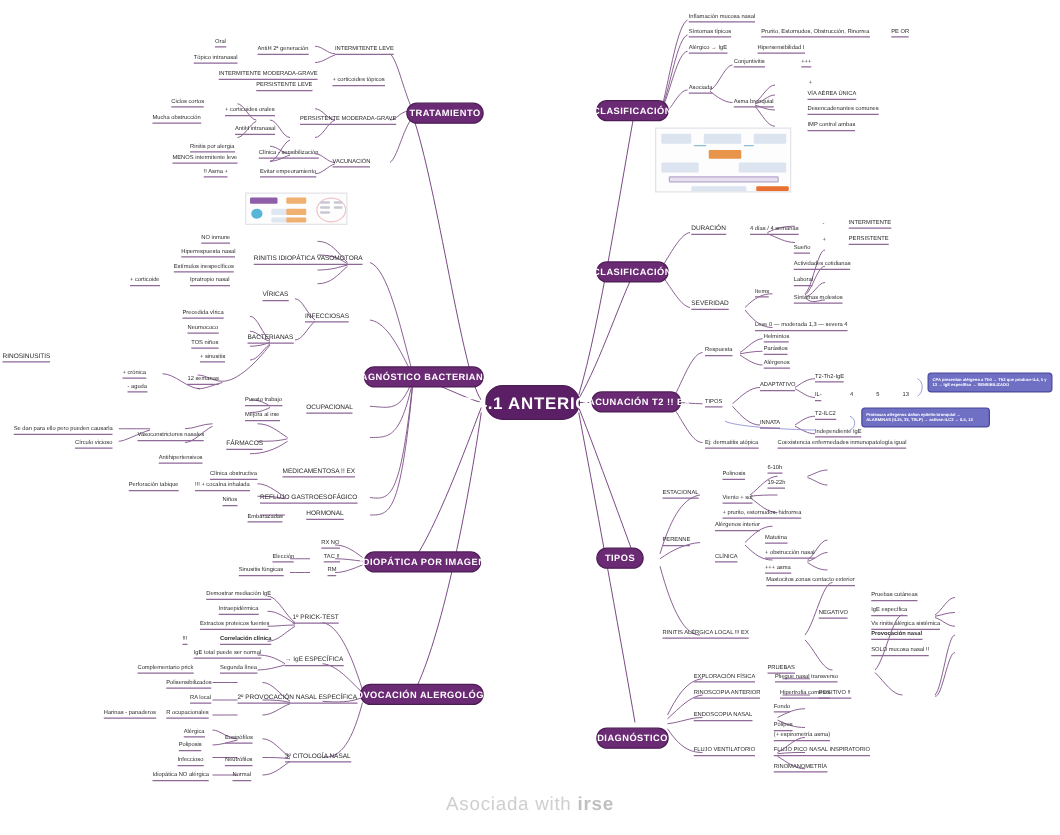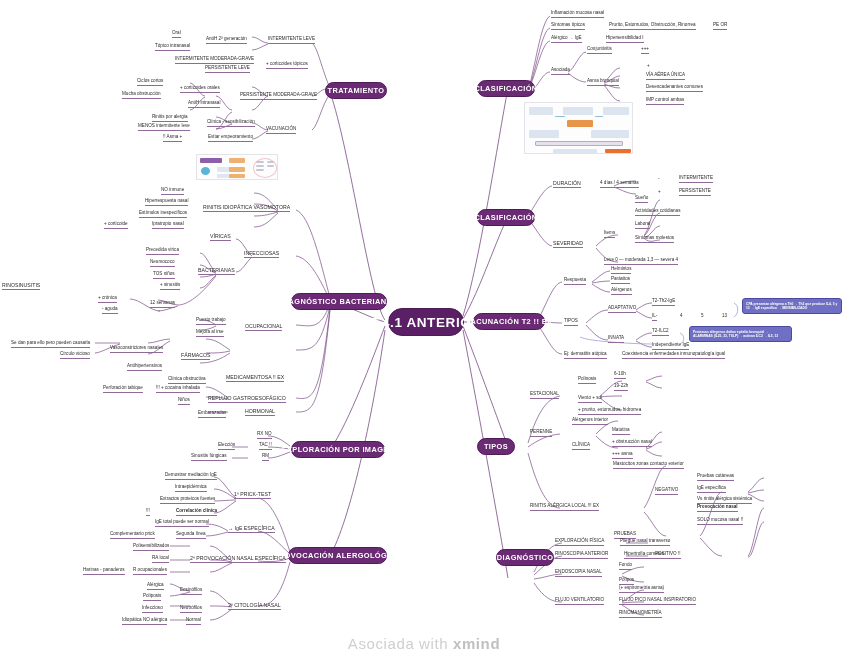--- a/index.html
+++ b/index.html
@@ -276,39 +276,39 @@
     <span>T.4.1 ANTERIOR</span>
   </div>
 
   <div class="pill topic" style="left:325px; top:82px; width:62px; height:17px;">
     <span>TRATAMIENTO</span>
   </div>
   <div class="pill topic" style="left:291px; top:293px; width:96px; height:17px;">
     <span>DIAGNÓSTICO BACTERIANAS</span>
   </div>
   <div class="pill topic" style="left:291px; top:441px; width:94px; height:17px;">
-    <span>EXPLORACIÓN POR IMAGEN</span>
+    <span>IDIOPÁTICA POR IMAGEN</span>
   </div>
   <div class="pill topic" style="left:288px; top:547px; width:99px; height:17px;">
     <span>PROVOCACIÓN ALERGOLÓGICO</span>
   </div>
 
   <div class="pill topic" style="left:477px; top:80px; width:58px; height:17px;">
     <span>CLASIFICACIÓN</span>
   </div>
   <div class="pill topic" style="left:477px; top:209px; width:58px; height:17px;">
     <span>CLASIFICACIÓN</span>
   </div>
   <div class="pill topic" style="left:473px; top:313px; width:72px; height:17px;">
     <span>VACUNACIÓN T2 !! EX</span>
   </div>
   <div class="pill topic" style="left:477px; top:438px; width:38px; height:17px;">
     <span>TIPOS</span>
   </div>
-  <div class="pill topic" style="left:477px; top:549px; width:58px; height:17px;margin-left:19px;">
+  <div class="pill topic" style="left:477px; top:582px; width:58px; height:17px;">
     <span>DIAGNÓSTICO</span>
   </div>
 
   <div class="leaf" style="left:172px; top:31px;">Oral</div>
   <div class="leaf" style="left:155px; top:44px;">Tópico intranasal</div>
   <div class="leaf" style="left:206px; top:37px;">AntiH 2ª generación</div>
   <div class="leaf" style="left:268px; top:37px;">INTERMITENTE LEVE</div>
   <div class="leaf" style="left:175px; top:57px;">INTERMITENTE MODERADA-GRAVE</div>
   <div class="leaf" style="left:205px; top:66px;">PERSISTENTE LEVE</div>
   <div class="leaf" style="left:266px; top:62px;">+ corticoides tópicos</div>
@@ -496,16 +496,16 @@
   <div class="leaf" style="left:624px; top:552px;">Hipertrofia cornetes</div>
   <div class="leaf" style="left:555px; top:570px;">ENDOSCOPIA NASAL</div>
   <div class="leaf" style="left:619px; top:563px;">Fondo</div>
   <div class="leaf" style="left:619px; top:578px;">Pólipos</div>
   <div class="leaf" style="left:555px; top:598px;">FLUJO VENTILATORIO</div>
   <div class="leaf" style="left:619px; top:586px;">(+ espirometría asma)</div>
   <div class="leaf" style="left:619px; top:598px;">FLUJO PICO NASAL INSPIRATORIO</div>
   <div class="leaf" style="left:619px; top:611px;">RINOMANOMETRÍA</div>
 
   <div class="watermark">
-    <span>Asociada with </span><b>xmind</b>
+    <span>Asociada with </span><b>irse</b>
   </div>
 
 </div>
 
 </body></html>

